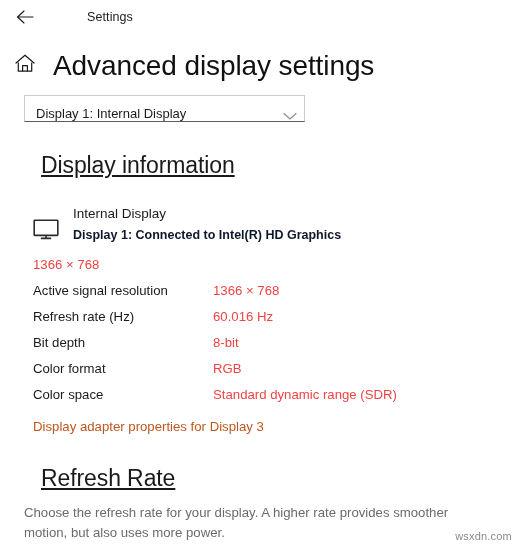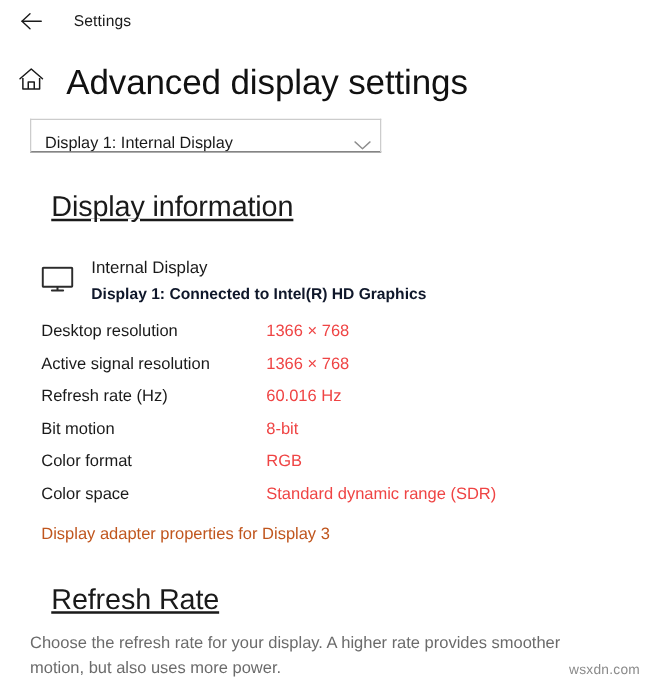--- a/index.html
+++ b/index.html
@@ -15,20 +15,21 @@
     overflow: hidden;
     position: relative;
   }
 
   
   .titlebar {
     height: 34px;
     display: flex;
     align-items: center;
     padding-left: 12px;
+    gap: 28px;
   }
   .back-btn {
     width: 26px;
     height: 26px;
     display: flex;
     align-items: center;
     justify-content: center;
     cursor: pointer;
   }
   .back-btn svg { display: block; }
@@ -98,21 +99,21 @@
     font-size: 23px;
     font-weight: 400;
     color: #1a1a1a;
     letter-spacing: -0.1px;
     text-decoration: underline;
   }
 
   
   .monitor-row {
     display: flex;
-    align-items: center;
+    align-items: flex-end;
     margin: 26px 0 0 33px;
   }
   .monitor-icon {
     width: 30px;
     flex: 0 0 auto;
     padding-top: 3px;
   }
   .monitor-text {
     margin-left: 10px;
   }
@@ -235,33 +236,32 @@
     </svg>
   </div>
   <div class="monitor-text">
     <div class="monitor-name">Internal Display</div>
     <div class="monitor-sub">Display 1: Connected to Intel(R) HD Graphics</div>
   </div>
 </div>
 
 <div class="spec-table">
   <div class="spec-row">
-    <div class="spec-label">Desktop resolution</div>
     <div class="spec-value">1366 × 768</div>
   </div>
   <div class="spec-row">
     <div class="spec-label">Active signal resolution</div>
     <div class="spec-value">1366 × 768</div>
   </div>
   <div class="spec-row">
     <div class="spec-label">Refresh rate (Hz)</div>
     <div class="spec-value">60.016 Hz</div>
   </div>
   <div class="spec-row">
-    <div class="spec-label">Bit motion</div>
+    <div class="spec-label">Bit depth</div>
     <div class="spec-value">8-bit</div>
   </div>
   <div class="spec-row">
     <div class="spec-label">Color format</div>
     <div class="spec-value">RGB</div>
   </div>
   <div class="spec-row">
     <div class="spec-label">Color space</div>
     <div class="spec-value">Standard dynamic range (SDR)</div>
   </div>

